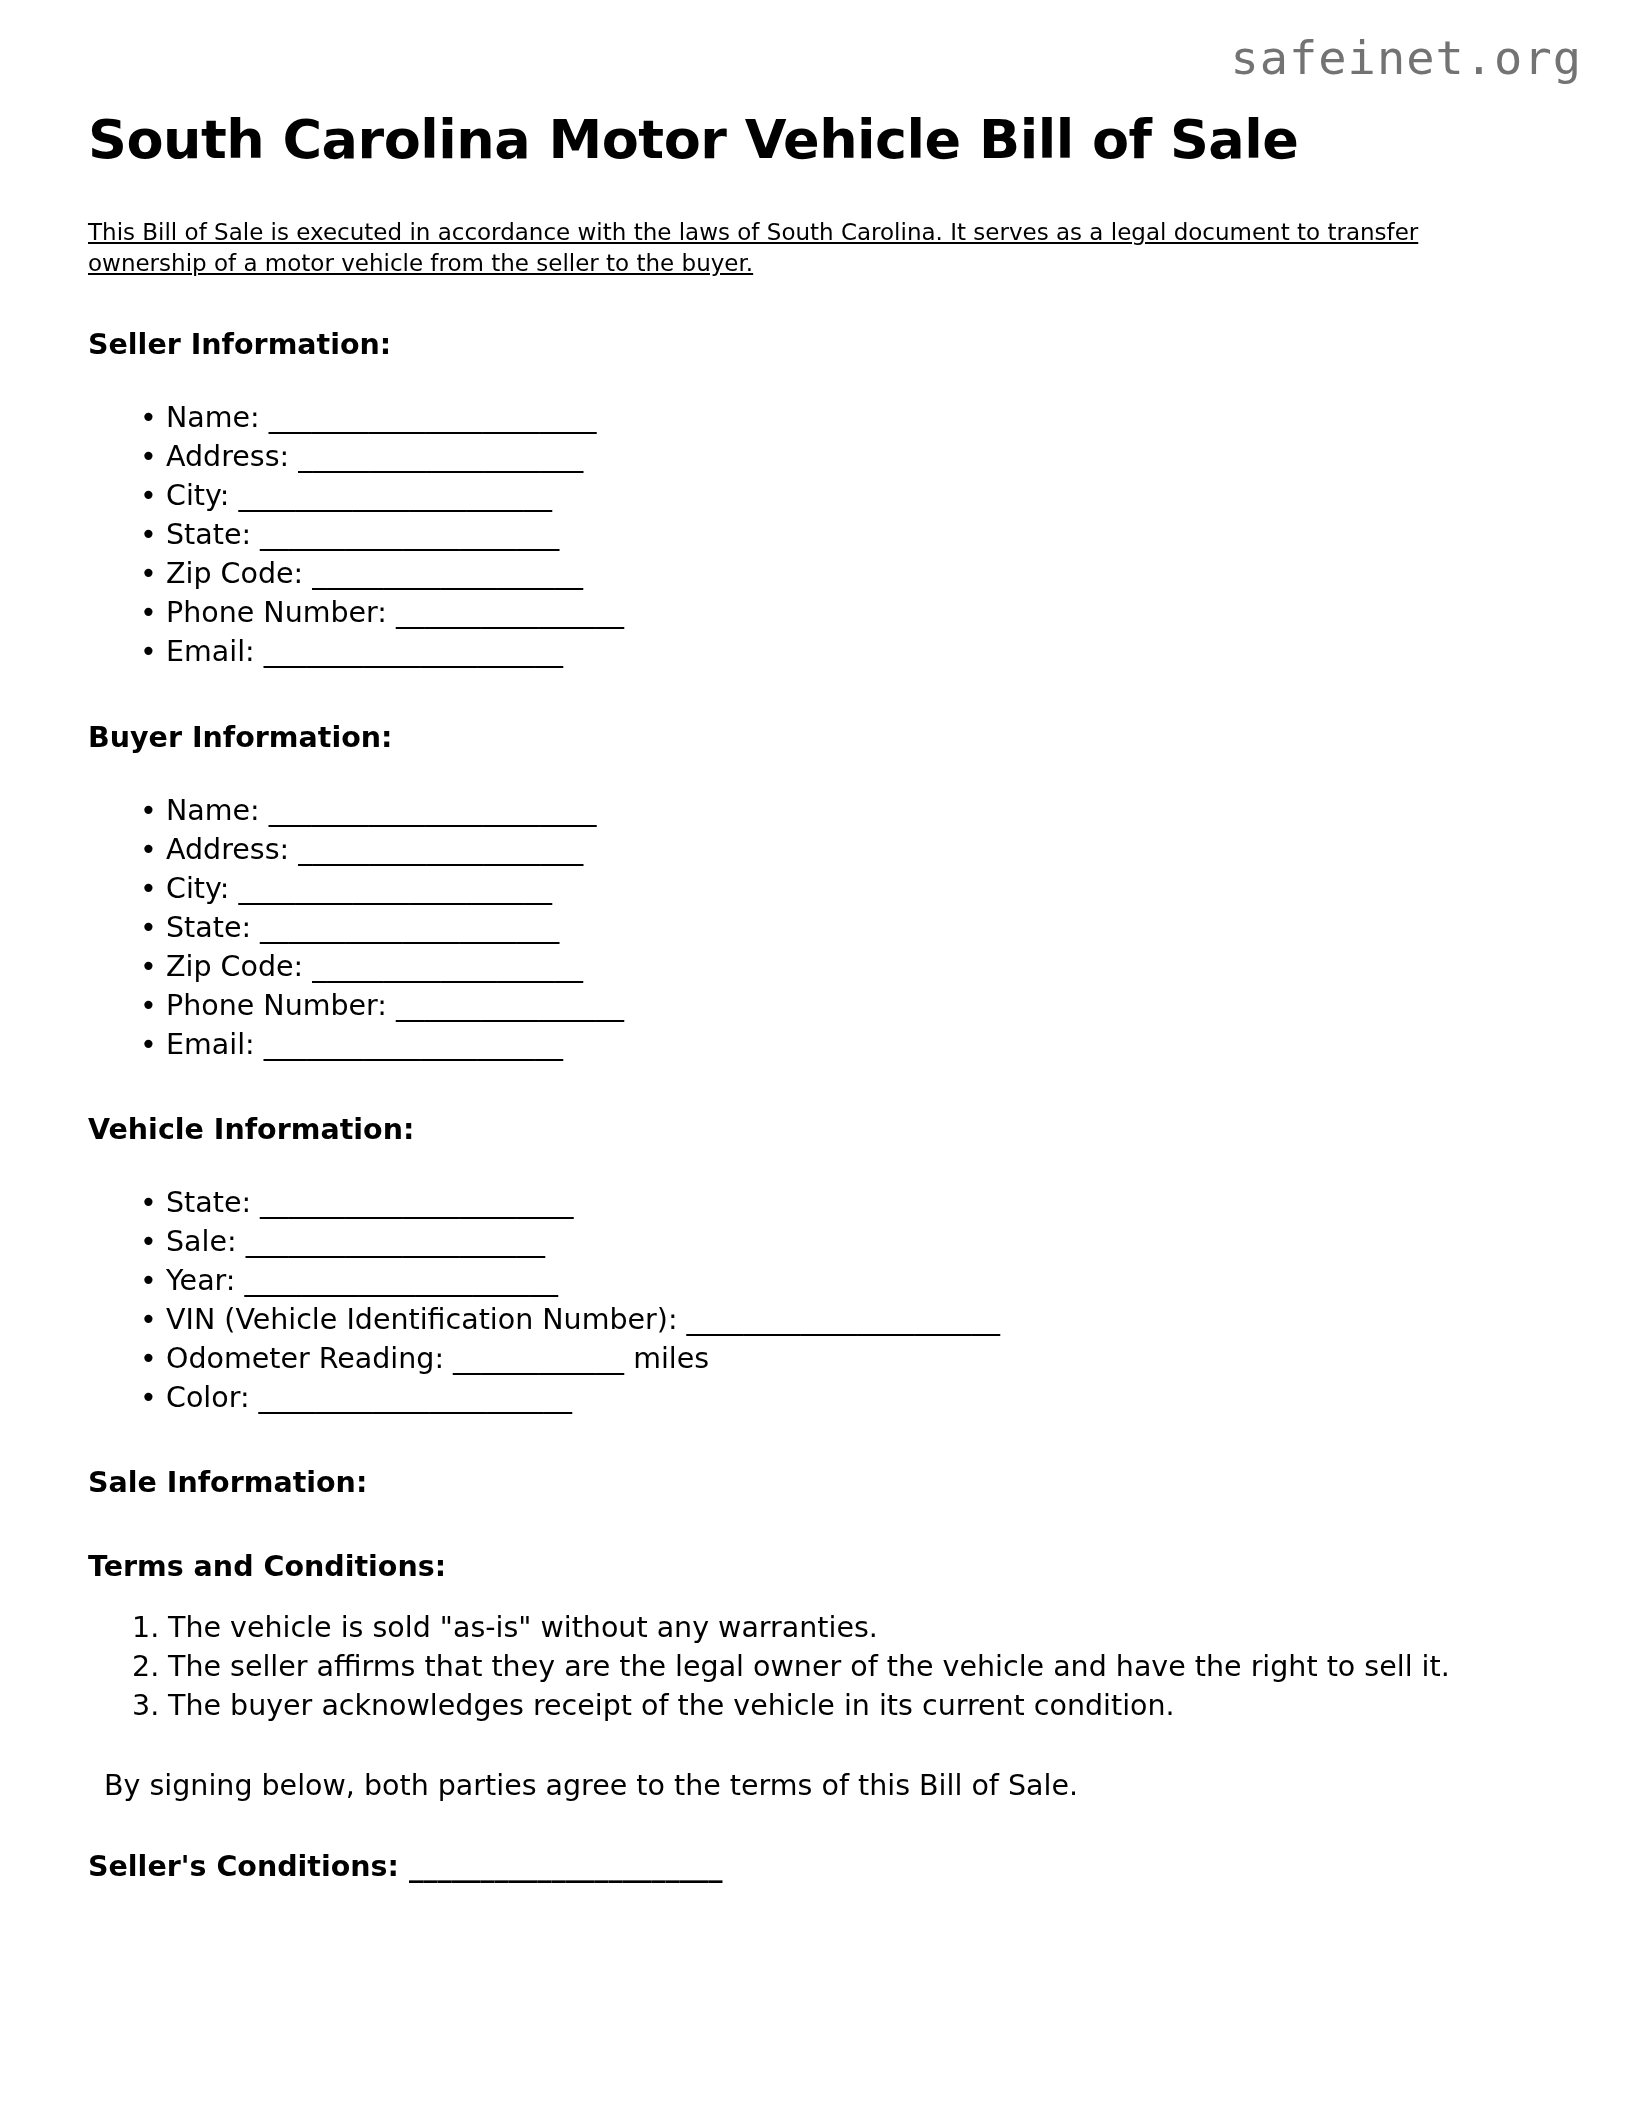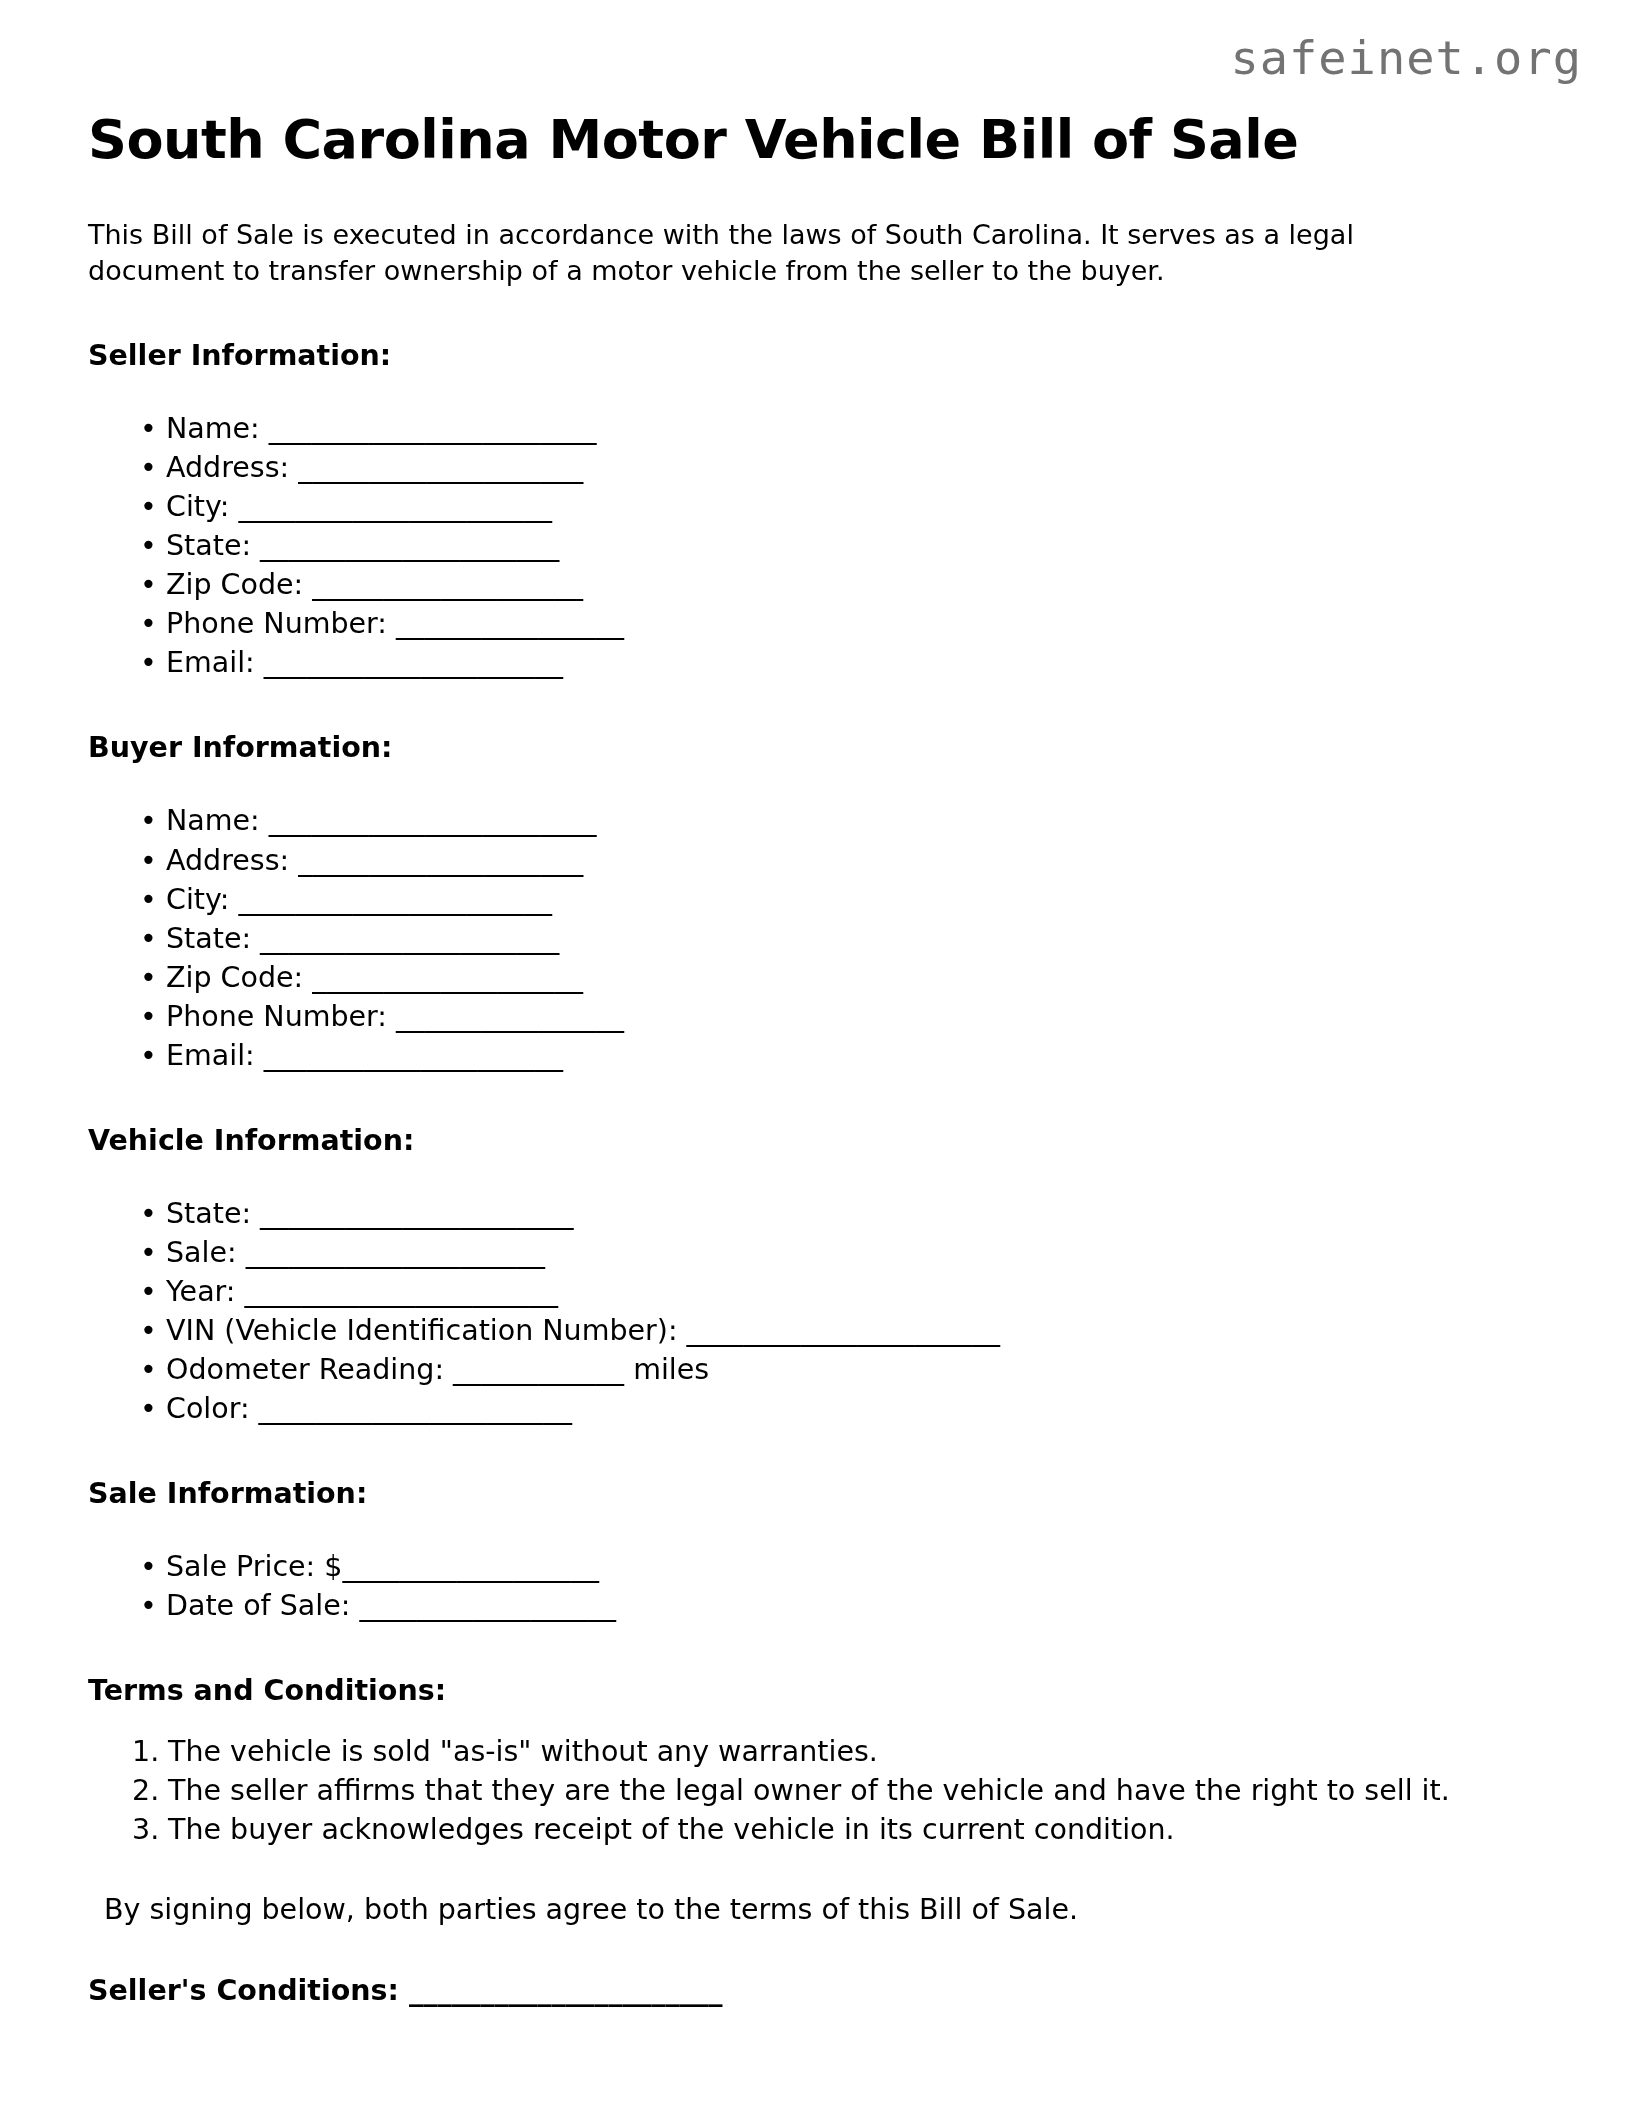--- a/index.html
+++ b/index.html
@@ -54,24 +54,25 @@
     font-family: "DejaVu Sans", sans-serif;
     font-size: 54px;
     font-weight: bold;
     line-height: 1.18;
     margin: 0 0 0 0;
     letter-spacing: -0.5px;
     width: 1300px;
   }
 
   p.para {
-    font-size: 27px;
+    font-size: 23px;
     line-height: 1.36;
     margin: 45px 0 16px 0;
     width: 1410px;
+    text-decoration: underline;
   }
 
   h2.section-heading {
     font-size: 28.5px;
     font-weight: bold;
     margin: 47px 0 0 0;
     line-height: 1.3;
   }
 
   ul.field-list {
@@ -173,24 +174,20 @@
     <ul class="field-list">
       <li><span>State: </span><span class="blank">______________________</span><span></span></li>
       <li><span>Sale: </span><span class="blank">_____________________</span><span></span></li>
       <li><span>Year: </span><span class="blank">______________________</span><span></span></li>
       <li><span>VIN (Vehicle Identification Number): </span><span class="blank">______________________</span><span></span></li>
       <li><span>Odometer Reading: </span><span class="blank">____________</span><span> miles</span></li>
       <li><span>Color: </span><span class="blank">______________________</span><span></span></li>
     </ul>
 
     <h2 class="section-heading">Sale Information:</h2>
-    <ul class="field-list">
-      <li><span>Sale Price: $</span><span class="blank">__________________</span></li>
-      <li><span>Date of Sale: </span><span class="blank">__________________</span></li>
-    </ul>
 
     <h2 class="section-heading">Terms and Conditions:</h2>
     <ol class="terms-list">
       <li>The vehicle is sold "as-is" without any warranties.</li>
       <li>The seller affirms that they are the legal owner of the vehicle and have the right to sell it.</li>
       <li>The buyer acknowledges receipt of the vehicle in its current condition.</li>
     </ol>
 
     <p class="closing">By signing below, both parties agree to the terms of this Bill of Sale.</p>
 

